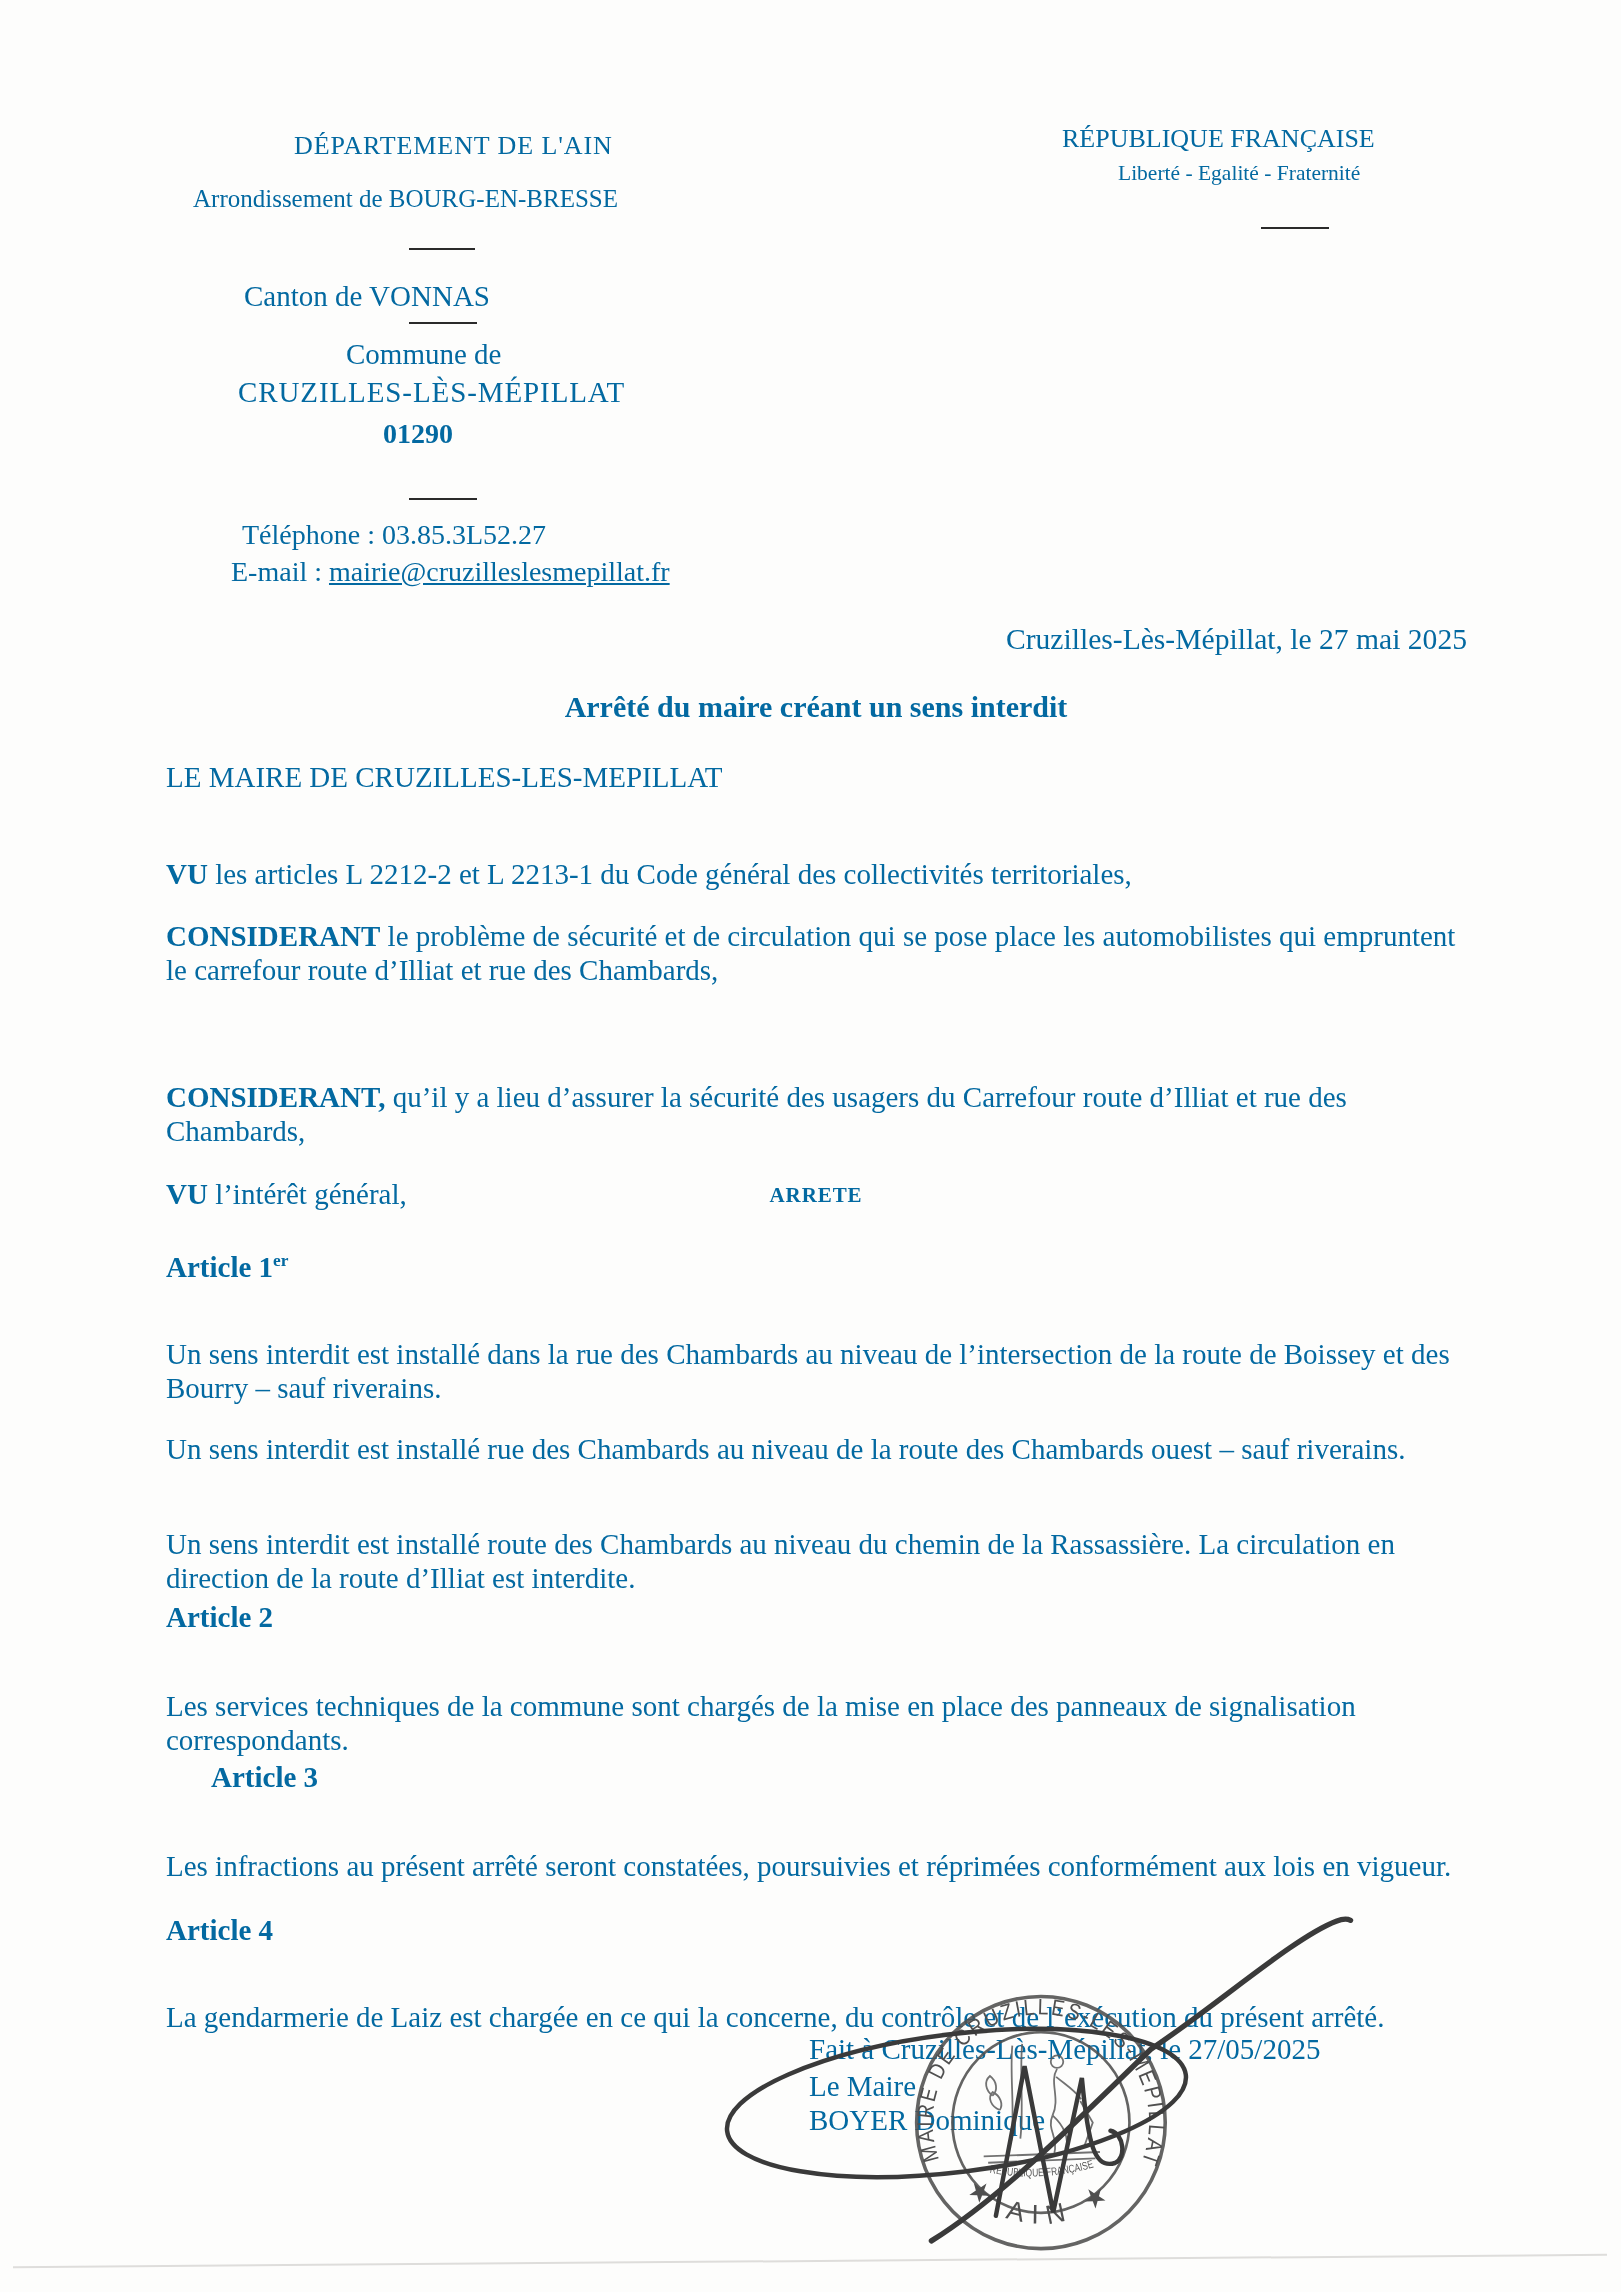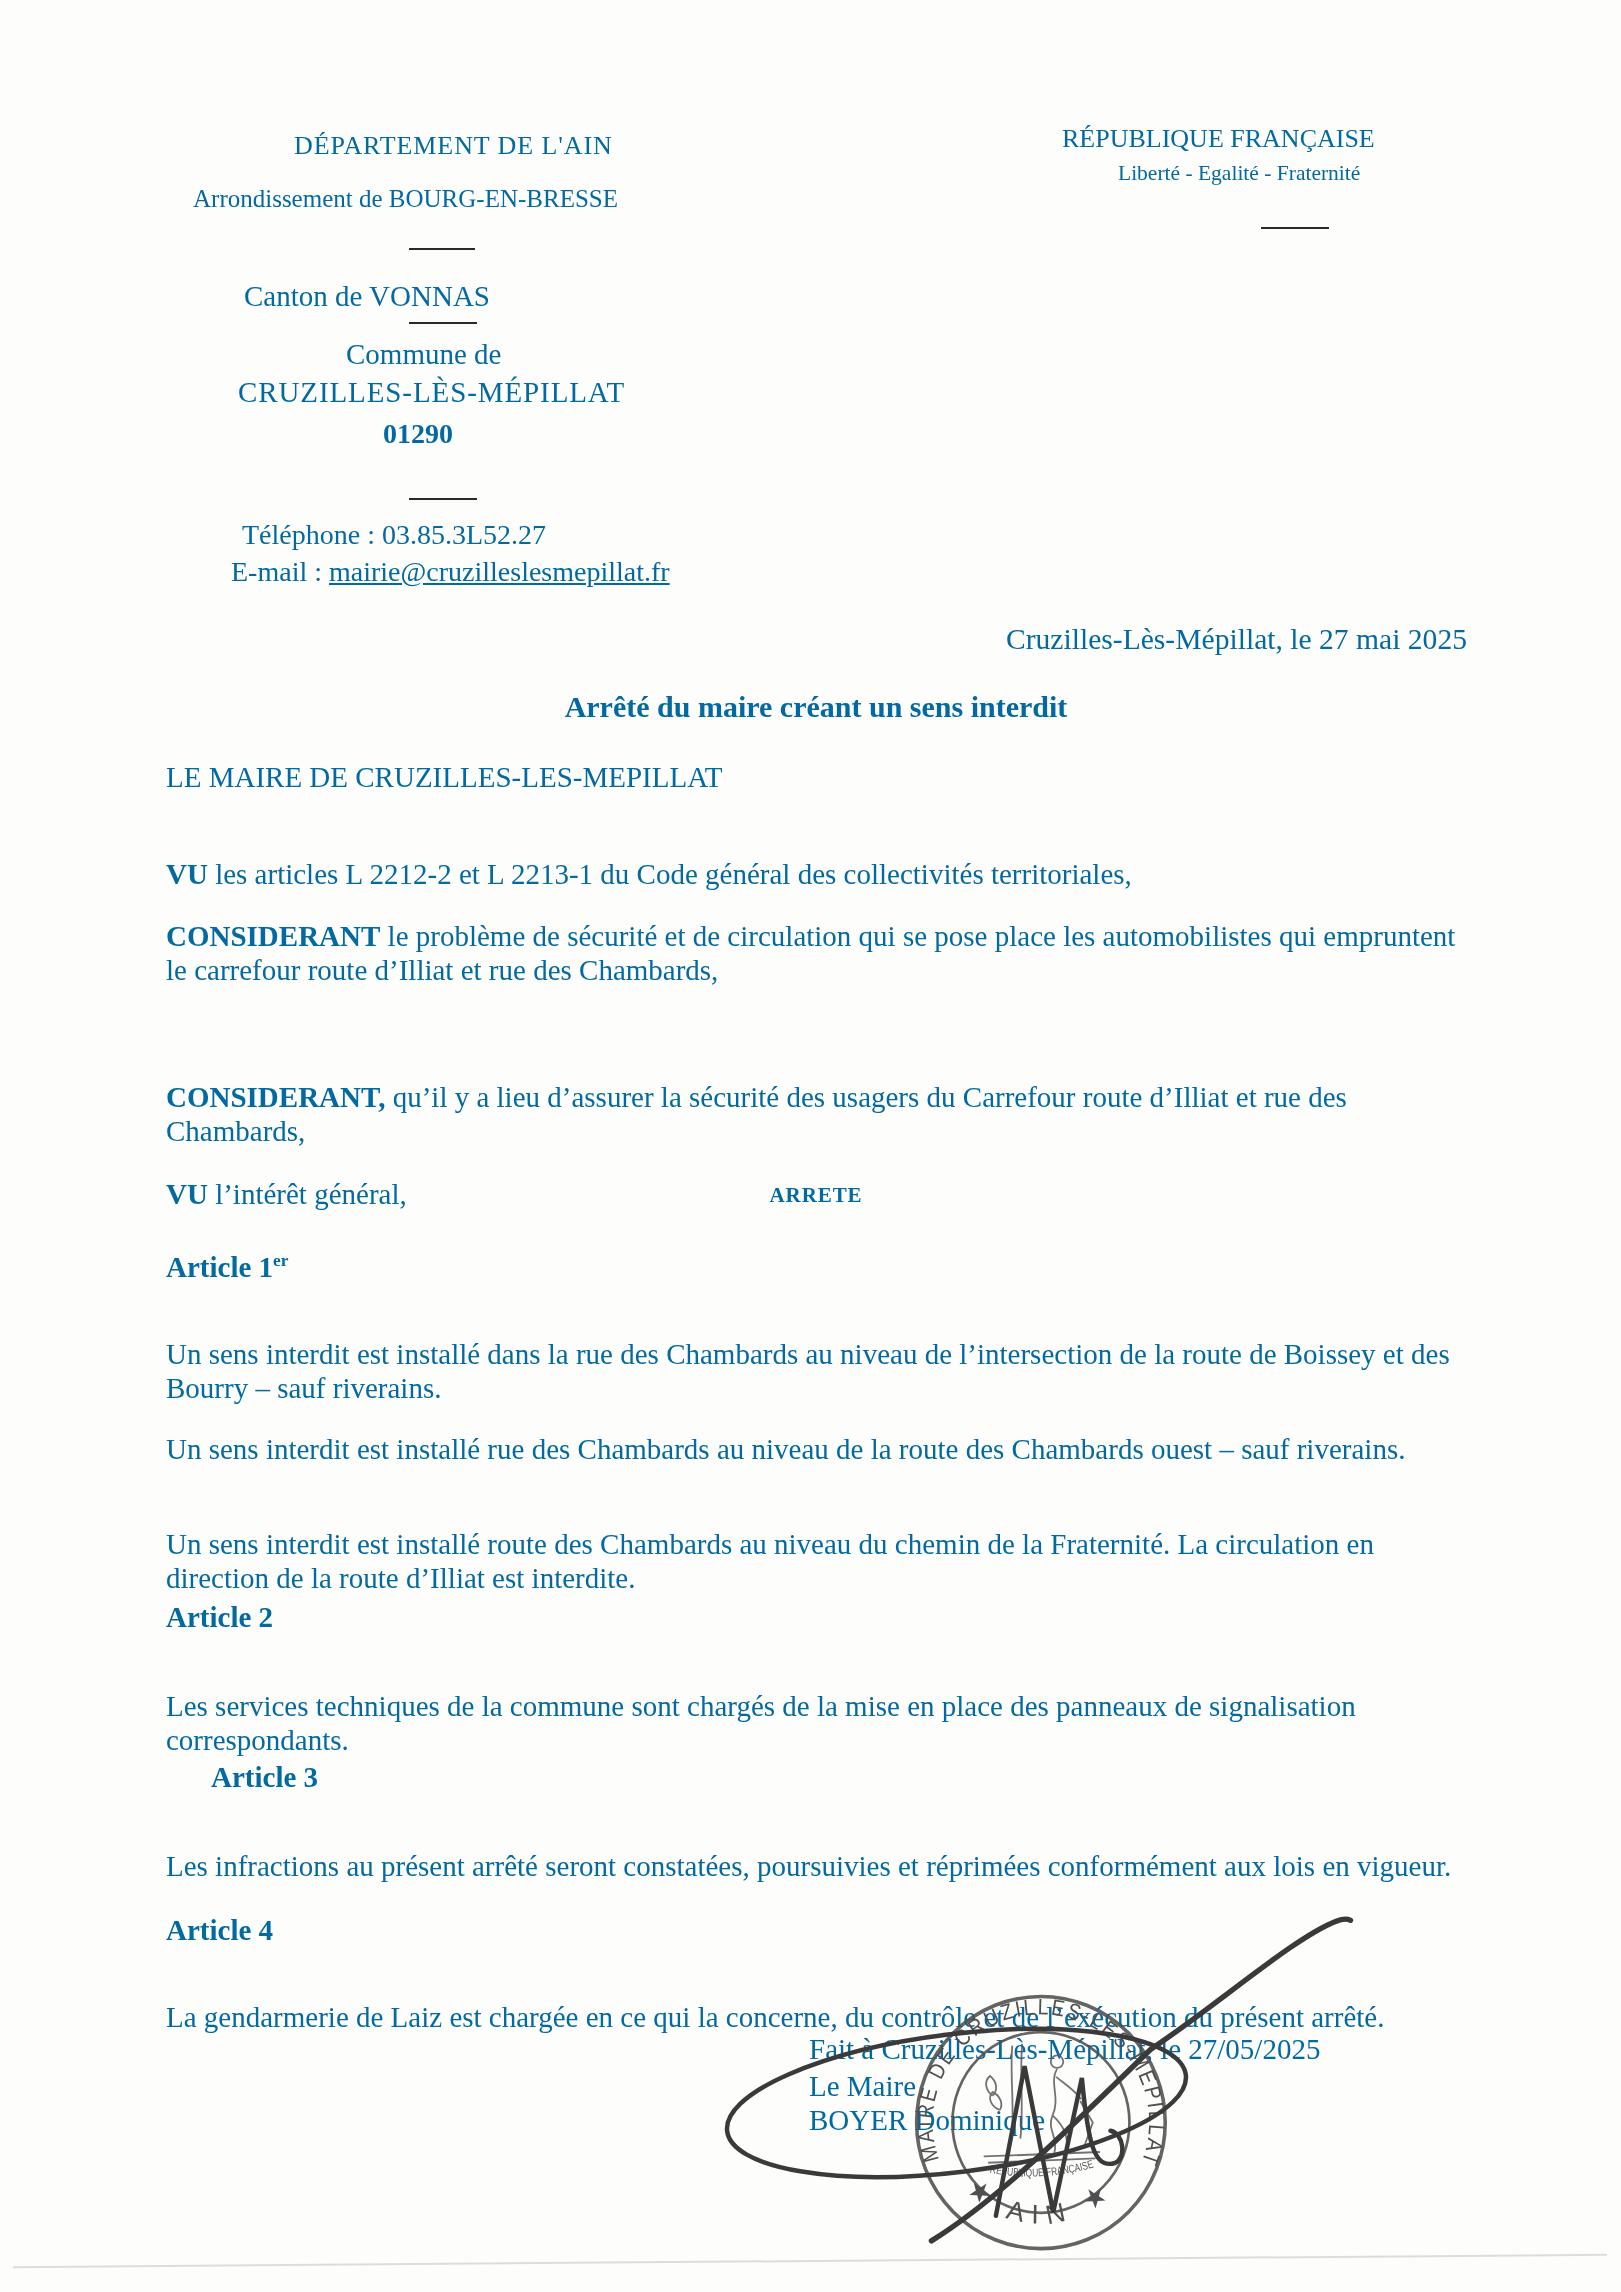--- a/index.html
+++ b/index.html
@@ -99,21 +99,21 @@
   <p class="bp rec-0"><span class="lead">VU</span><span> les articles L 2212-2 et L 2213-1 du Code général des collectivités territoriales,</span></p>
   <p class="bp rec-1"><span class="lead">CONSIDERANT</span><span> le problème de sécurité et de circulation qui se pose place les automobilistes qui empruntent le carrefour route d’Illiat et rue des Chambards,</span></p>
   <p class="bp rec-3"><span class="lead">CONSIDERANT,</span><span> qu’il y a lieu d’assurer la sécurité des usagers du Carrefour route d’Illiat et rue des Chambards,</span></p>
   <p class="bp rec-4"><span class="lead">VU</span><span> l’intérêt général,</span></p>
 
   <div class="bp arrete-heading">ARRETE</div>
 
   <div class="bp art-h art1-h"><span>Article 1</span><sup>er</sup></div>
   <p class="bp a1p1">Un sens interdit est installé dans la rue des Chambards au niveau de l’intersection de la route de Boissey et des Bourry – sauf riverains.</p>
   <p class="bp a1p2">Un sens interdit est installé rue des Chambards au niveau de la route des Chambards ouest – sauf riverains.</p>
-  <p class="bp a1p3">Un sens interdit est installé route des Chambards au niveau du chemin de la Fraternité. La circulation en direction de la route d’Illiat est interdite.</p>
+  <p class="bp a1p3">Un sens interdit est installé route des Chambards au niveau du chemin de la Rassassière. La circulation en direction de la route d’Illiat est interdite.</p>
 
   <div class="bp art-h art2-h">Article 2</div>
   <p class="bp a2p1">Les services techniques de la commune sont chargés de la mise en place des panneaux de signalisation correspondants.</p>
 
   <div class="bp art-h art3-h">Article 3</div>
   <p class="bp a3p1">Les infractions au présent arrêté seront constatées, poursuivies et réprimées conformément aux lois en vigueur.</p>
 
   <div class="bp art-h art4-h">Article 4</div>
   <p class="bp a4p1">La gendarmerie de Laiz est chargée en ce qui la concerne, du contrôle et de l’exécution du présent arrêté.</p>
 

